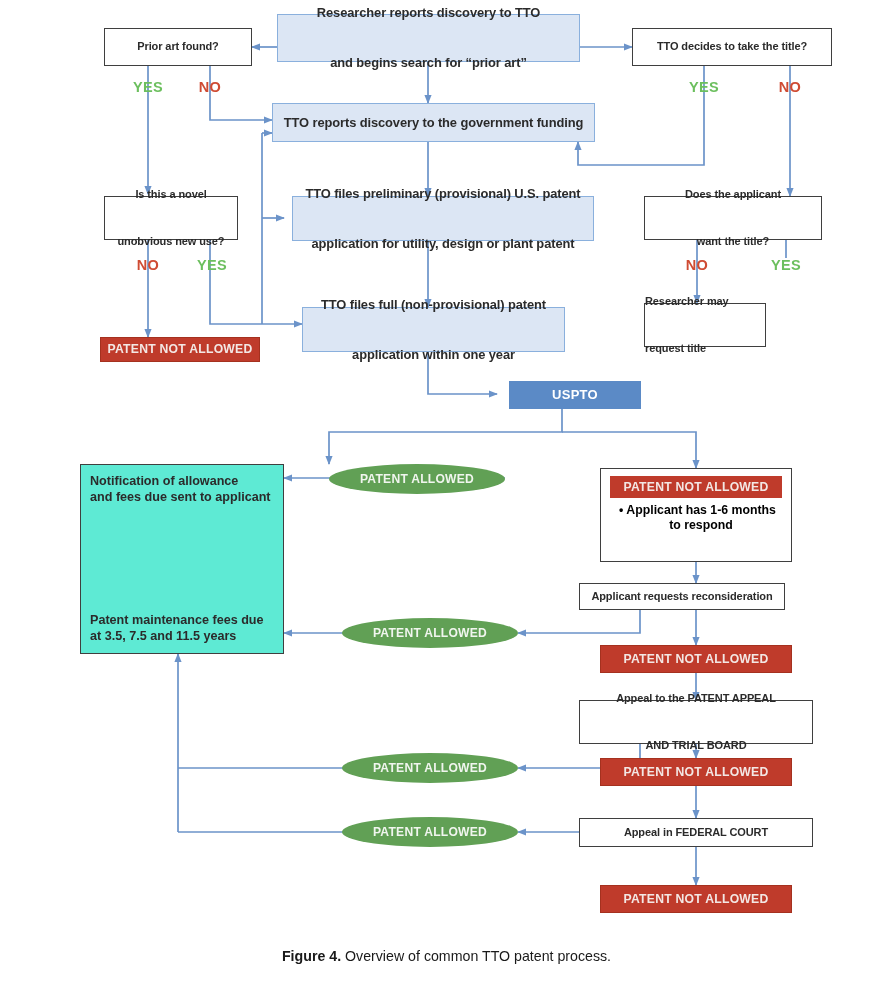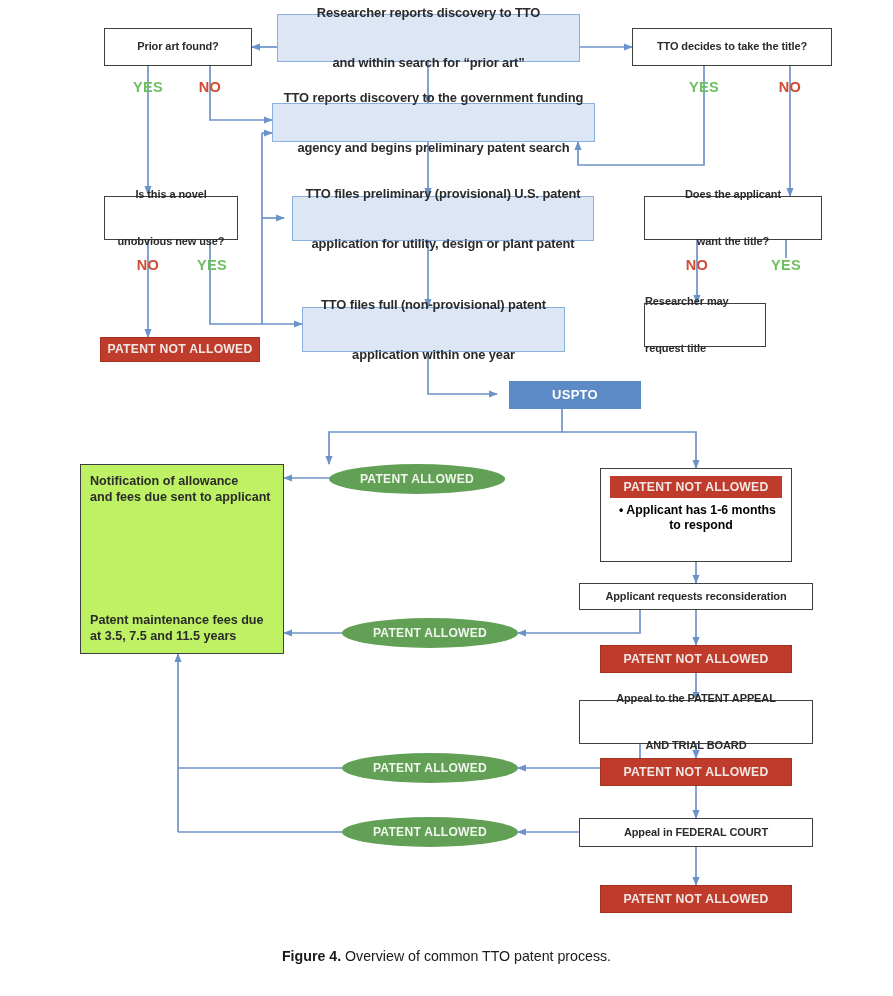--- a/index.html
+++ b/index.html
@@ -91,21 +91,21 @@
   }
   .label-no {
     color: #cf4b33;
     font-size: 14.5px;
     font-weight: 700;
     letter-spacing: 0.3px;
     background: transparent;
   }
   
   .box-tall {
-    background: #bef264;
+    background: #5eead4;
     border: 1.6px solid #3f3f3f;
     display: block;
     position: absolute;
     box-sizing: border-box;
   }
   .box-tall .line-top {
     position: absolute;
     left: 9px;
     top: 8px;
     right: 6px;
@@ -248,21 +248,21 @@
 
     </g>
   </svg>
 
   <div class="node box-white" style="left:104px; top:28px; width:148px; height:38px;">
     <span>Prior art found?</span>
   </div>
 
   <div class="node box-blue" style="left:277px; top:14px; width:303px; height:48px; flex-direction:column;">
     <span>Researcher reports discovery to TTO</span>
-    <span>and within search for “prior art”</span>
+    <span>and begins search for “prior art”</span>
   </div>
 
   <div class="node box-white" style="left:632px; top:28px; width:200px; height:38px;">
     <span>TTO decides to take the title?</span>
   </div>
 
   <div class="node label-yes" style="left:120px; top:78px; width:56px; height:20px;">
     <span>YES</span>
   </div>
   <div class="node label-no" style="left:184px; top:78px; width:52px; height:20px;">
@@ -270,21 +270,20 @@
   </div>
   <div class="node label-yes" style="left:676px; top:78px; width:56px; height:20px;">
     <span>YES</span>
   </div>
   <div class="node label-no" style="left:764px; top:78px; width:52px; height:20px;">
     <span>NO</span>
   </div>
 
   <div class="node box-blue" style="left:272px; top:103px; width:323px; height:39px; flex-direction:column;">
     <span>TTO reports discovery to the government funding</span>
-    <span>agency and begins preliminary patent search</span>
   </div>
 
   <div class="node box-white" style="left:104px; top:196px; width:134px; height:44px; flex-direction:column;">
     <span>Is this a novel</span>
     <span>unobvious new use?</span>
   </div>
 
   <div class="node box-blue" style="left:292px; top:196px; width:302px; height:45px; flex-direction:column;">
     <span>TTO files preliminary (provisional) U.S. patent</span>
     <span>application for utility, design or plant patent</span>
@@ -353,21 +352,21 @@
   <div class="box-note" style="left:600px; top:468px; width:192px; height:94px;">
     <div class="banner">
       <span>PATENT NOT ALLOWED</span>
     </div>
     <div class="note">
       <div>• Applicant has 1-6 months</div>
       <div style="padding-left:7px;">to respond</div>
     </div>
   </div>
 
-  <div class="node box-white" style="left:579px; top:583px; width:234px; height:27px;">
+  <div class="node box-white" style="left:579px; top:583px; width:206px; height:27px;">
     <span>Applicant requests reconsideration</span>
   </div>
 
   <div class="node box-red" style="left:600px; top:645px; width:192px; height:28px;">
     <span>PATENT NOT ALLOWED</span>
   </div>
 
   <div class="node box-white" style="left:579px; top:700px; width:234px; height:44px; flex-direction:column;">
     <span>Appeal to the PATENT APPEAL</span>
     <span>AND TRIAL BOARD</span>

